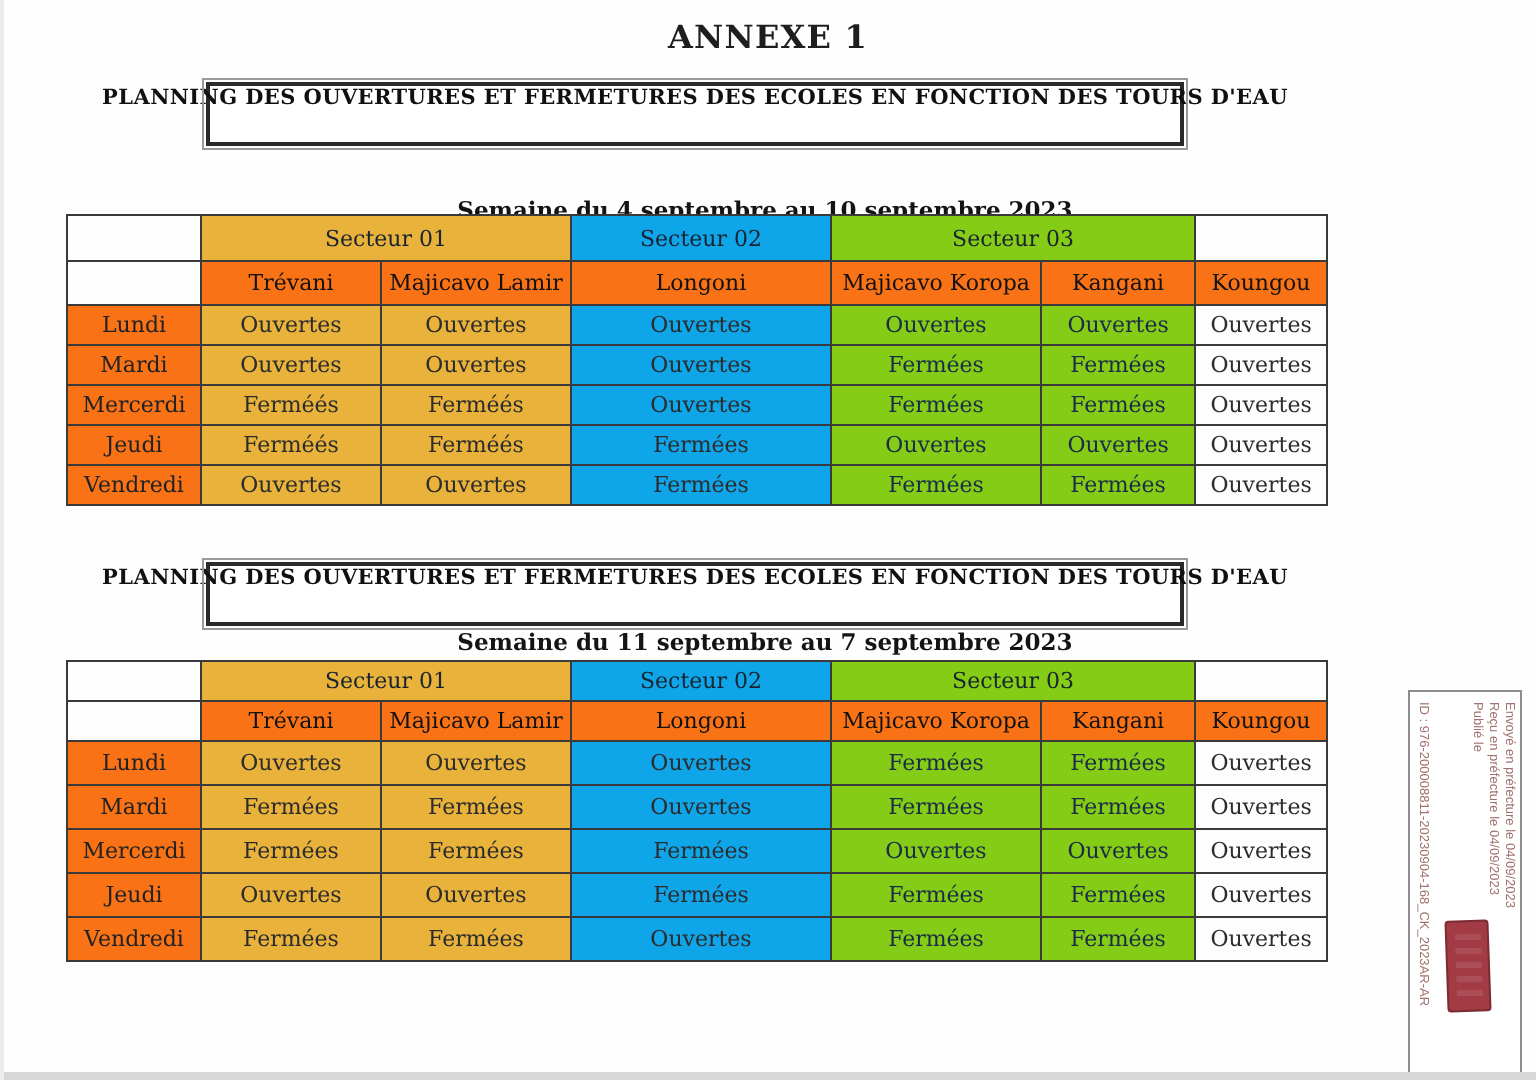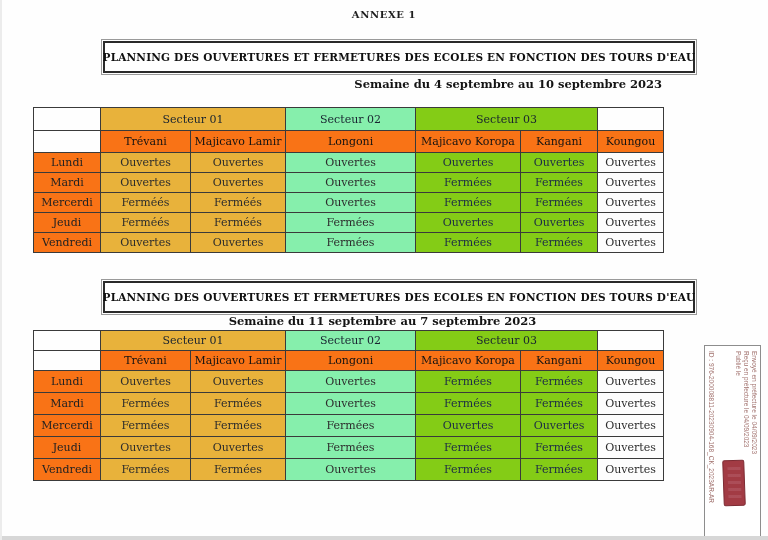--- a/index.html
+++ b/index.html
@@ -6,27 +6,27 @@
   html,body { width:768px; height:540px; }
   body {
     position:relative;
     background:#fefefe;
     font-family:"DejaVu Serif","Liberation Serif",serif;
     overflow:hidden;
     color:#1e1e1e;
   }
   .annexe {
     position:absolute; top:9px; left:0; width:768px;
-    text-align:center; font-weight:bold; font-size:10px; letter-spacing:.6px;
+    text-align:center; font-weight:bold; font-size:16px; letter-spacing:.6px;
   }
   .title-box {
-    position:absolute; left:103px; width:592px; height:32px;
+    position:absolute; left:103px; width:489px; height:32px;
     border:2px solid #2a2a2a; outline:1px solid #9a9a9a; outline-offset:1px;
     background:#ffffff;
-    display:flex; align-items:center; justify-content:center;
+    display:flex; justify-content:center;
   }
   .title-box .t {
     font-weight:bold; font-size:10.5px; letter-spacing:.2px; color:#101010;
     text-align:center; white-space:nowrap;
   }
   .subtitle {
     position:absolute; left:103px; width:559px;
     text-align:center; font-weight:bold; font-size:11.5px; color:#141414;
   }
   table.sched {
@@ -39,21 +39,21 @@
     font-weight:normal;
   }
   td.blank { border:none; background:transparent; }
   th.sector { font-weight:bold; font-size:11px; color:#182330;margin-left:12px; }
   th.colhead { background:#f97316; font-weight:bold; font-size:11px; color:#121212; }
   td.day {
     background:#f97316; text-align:left; vertical-align:bottom;
     padding:0 0 2px 5px; font-size:11px; color:#222;
   }
   .s1 { background:#e8b23b; }
-  .s2 { background:#86efac; }
+  .s2 { background:#0ea5e9; }
   .s3 { background:#84cc16; }
   .sw { background:#fdfdfd; }
   td.cell { color:#2c2c2c; }
   td.cell.on-blue { color:#1c2b47; }
   
   .t0 tr.rA { height:23px; } .t0 tr.rB { height:22px; } .t0 tr.rD { height:20px; }
   .t1 tr.rA { height:20px; } .t1 tr.rB { height:20px; } .t1 tr.rD { height:22px; }
   
   .stamp-box {
     position:absolute; left:704px; top:345px; width:57px; height:196px;
@@ -88,21 +88,21 @@
 </style>
 </head>
 <body>
 
 <div class="annexe">ANNEXE 1</div>
 
 <section>
   <div class="title-box" style="top:41px;">
     <span class="t">PLANNING DES OUVERTURES ET FERMETURES DES ECOLES EN FONCTION DES TOURS D'EAU</span>
   </div>
-  <div class="subtitle" style="top:77px;text-align:right;">Semaine du 4 septembre au 10 septembre 2023</div>
+  <div class="subtitle" style="top:98px;">Semaine du 4 septembre au 10 septembre 2023</div>
   <table class="sched t0" style="top:107px;">
     <colgroup>
         <col style="width: 67px;">
         <col style="width: 90px;">
         <col style="width: 95px;">
         <col style="width: 130px;">
         <col style="width: 105px;">
         <col style="width: 77px;">
         <col style="width: 66px;">
       </colgroup>

